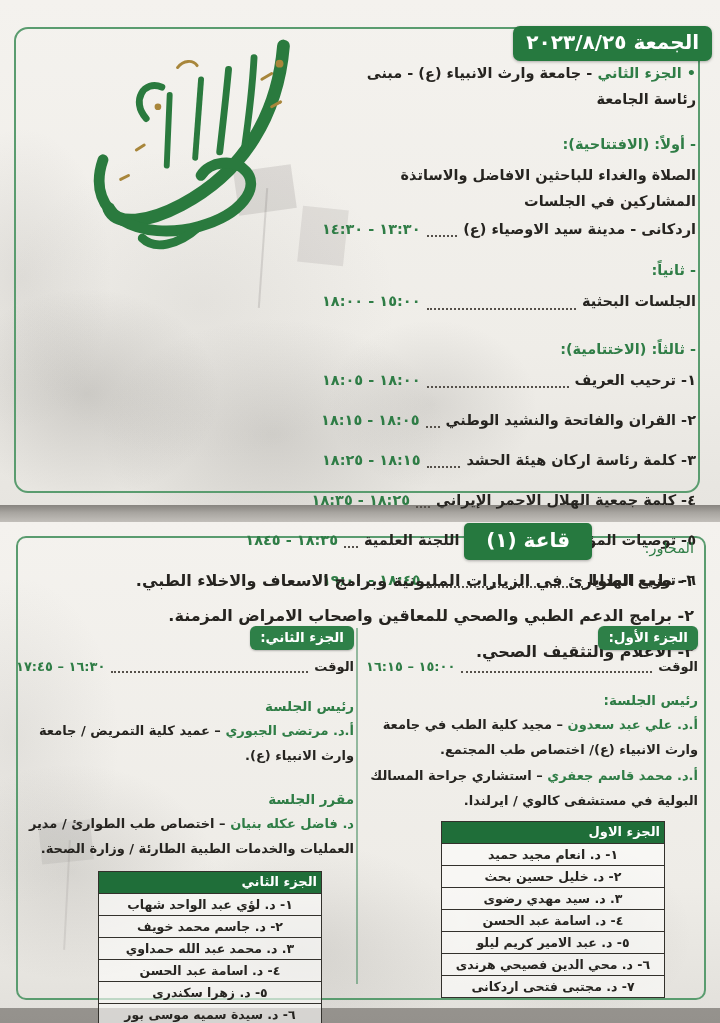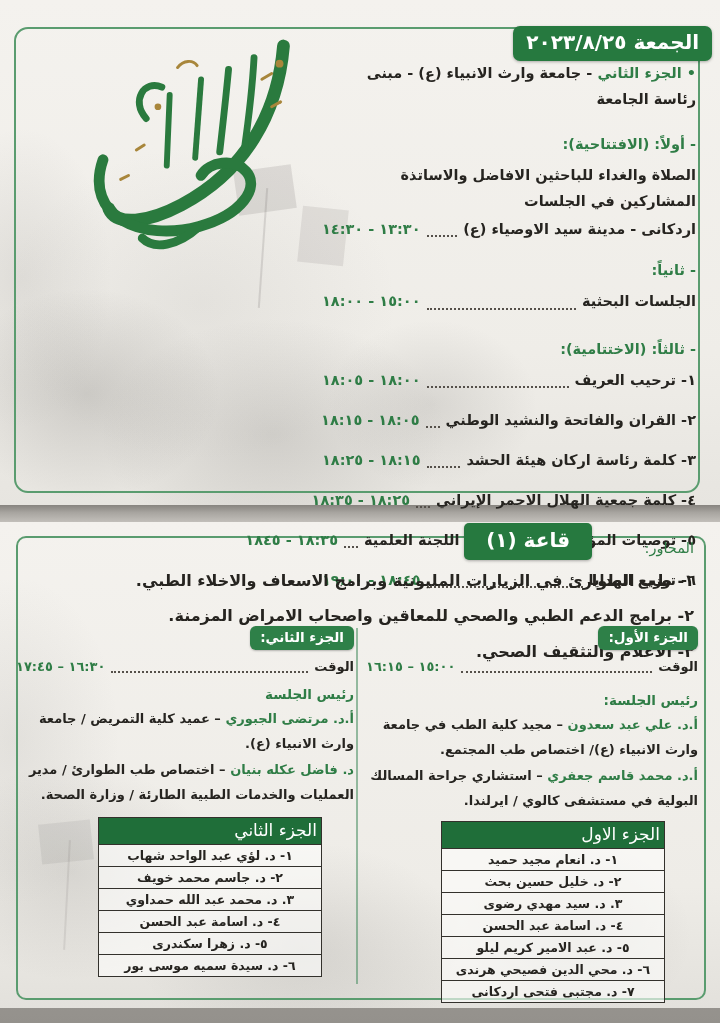--- a/index.html
+++ b/index.html
@@ -71,22 +71,22 @@
   .part-badge{display:inline-block;background:#2e8048;color:#fff;font-weight:bold;border-radius:6px;
     padding:3px 10px 5px;font-size:13.5px;box-shadow:0 1px 2px rgba(0,0,0,.25);margin-bottom:6px;margin-left:33px;}
   .time-row{display:flex;direction:rtl;align-items:baseline;line-height:1.7;margin-bottom:4px;}
   .role-heading{color:#2f7d46;margin:14px 0 4px 0;font-size:13.5px;}
   .role-text{margin:0;line-height:1.95;}
   .vdiv{position:absolute;left:356px;top:106px;height:356px;width:1.5px;background:rgba(70,140,95,.55);z-index:1;}
 
   table.roster{border-collapse:collapse;width:224px;}
   #col-part1 table.roster{margin:8px 33px 0 auto;}
   #col-part2 table.roster{margin:32px 32px 0 auto;}
-  table.roster th{background:#1f6e39;color:#fff;border:1.3px solid #33312c;font-size:17px;
-    font-weight:normal;padding:2px 4px 4px;}
+  table.roster th{background:#1f6e39;color:#fff;border:1.3px solid #33312c;font-size:13px;
+    font-weight:bold;padding:2px 4px 4px;}
   table.roster td{border:1.3px solid #33312c;font-size:12.5px;font-weight:bold;
     padding:1px 8px 2px;height:18px;background:rgba(253,253,251,.62);text-align:center;}
 
   
   #logo{position:absolute;left:52px;top:22px;width:255px;height:250px;z-index:2;}
 </style>
 </head>
 <body>
 
 <div class="page" id="page1">
@@ -236,22 +236,23 @@
     </table>
   </div>
 
   <div class="col" id="col-part2">
     <span class="part-badge">الجزء الثاني:</span>
     <div class="time-row">
       <span>الوقت</span>
       <span class="leader"></span>
       <span class="time">١٦:٣٠ – ١٧:٤٥</span>
     </div>
-    <div class="role-heading" style="margin-top:8px;">رئيس الجلسة</div>
+    <div class="role-heading" style="margin-top:20px;">رئيس الجلسة</div>
     <p class="role-text"><span class="green">أ.د. مرتضى الجبوري</span><span> – عميد كلية التمريض / جامعة وارث الانبياء (ع).</span></p>
+    <div class="role-heading" style="margin-top:22px;">مقرر الجلسة</div>
     <p class="role-text"><span class="green">د. فاضل عكله بنيان</span><span> – اختصاص طب الطوارئ / مدير العمليات والخدمات الطبية الطارئة / وزارة الصحة.</span></p>
     <table class="roster" style="margin-top:10px;">
       <thead>
           <tr>
             <th>الجزء الثاني</th>
           </tr>
         </thead>
       <tbody>
         <tr>
             <td>١- د. لؤي عبد الواحد شهاب</td>

